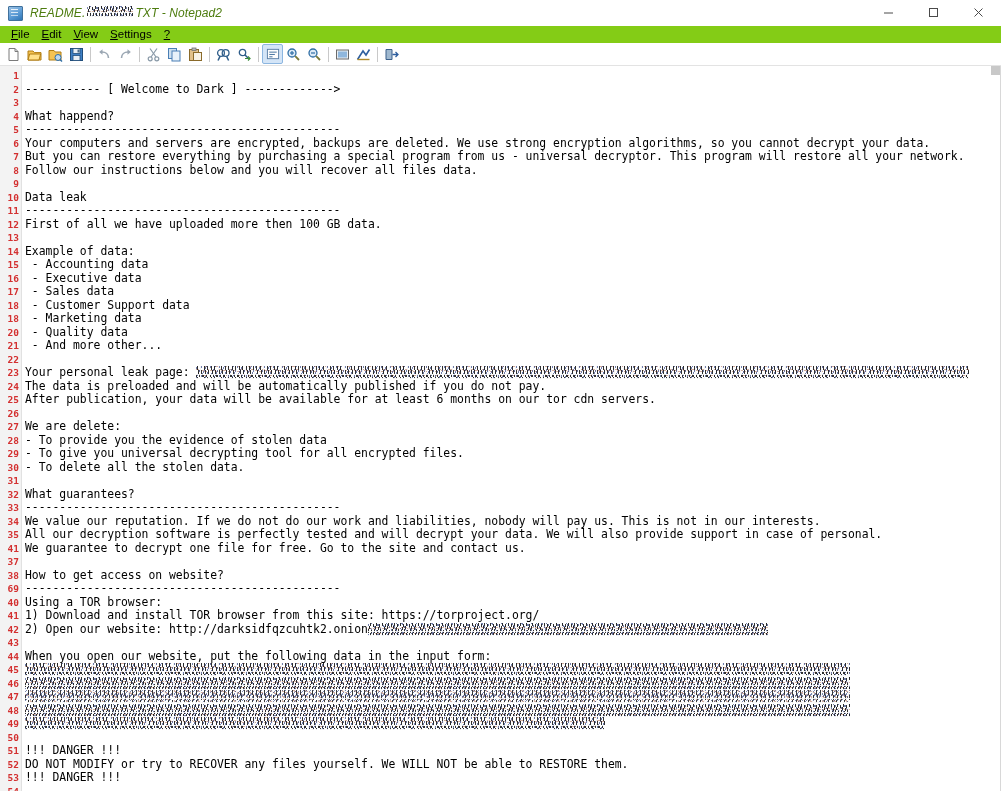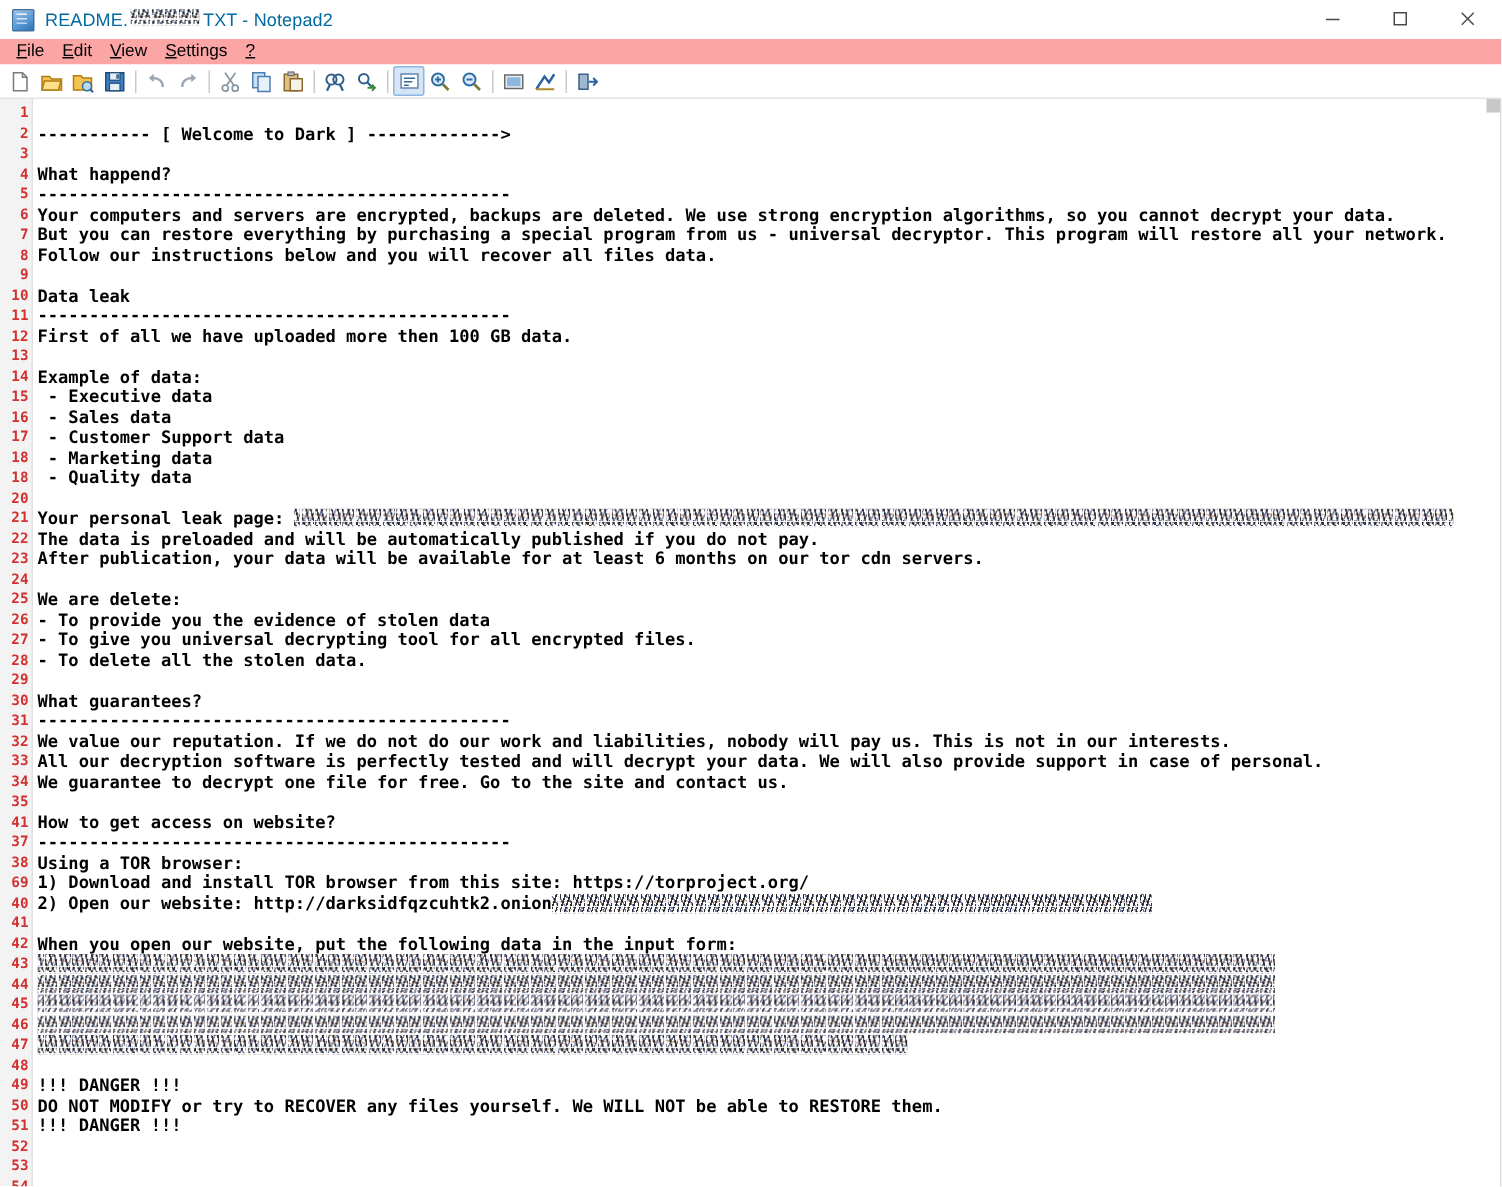--- a/index.html
+++ b/index.html
@@ -53,25 +53,26 @@
   .doc-glyph::after {
     content: "";
     position: absolute;
     left: 2px; top: 2px;
     width: 7px; height: 1px;
     background: rgba(255,255,255,.85);
     box-shadow: 0 3px 0 rgba(255,255,255,.75), 0 6px 0 rgba(255,255,255,.6);
   }
   .title-text {
     font-size: 12px;
-    color: #0369a1;
+    color: #4d7c0f;
     letter-spacing: 0.1px;
     white-space: nowrap;
     display: flex;
     align-items: baseline;
+    font-style: italic;
   }
   .title-scramble {
     display: inline-block;
     width: 46px;
     height: 11px;
     margin: 0 2px;
     position: relative;
     overflow: hidden;
     vertical-align: middle;
   }
@@ -88,21 +89,21 @@
     align-items: center;
     justify-content: center;
     color: #4a4a4a;
   }
   .win-btn svg { display: block; }
 
   
   .menubar {
     height: 17px;
     min-height: 17px;
-    background: #fca5a5;
+    background: #84cc16;
     display: flex;
     align-items: center;
     padding-left: 5px;
     font-size: 11.5px;
     color: #000000;
   }
   .menu-item {
     padding: 0 6px;
     height: 17px;
     line-height: 17px;
@@ -182,21 +183,20 @@
   }
   .code .cl {
     height: 13.5px;
     line-height: 13.5px;
     font-family: "DejaVu Sans Mono", monospace;
     font-size: 11.4px;
     color: #000000;
     white-space: pre;
     box-sizing: border-box;
     position: relative;
-    font-weight: bold;
   }
   .cl .scr {
     display: inline-block;
     vertical-align: top;
     height: 13px;
     position: relative;
     overflow: hidden;
   }
 
   
@@ -476,25 +476,27 @@
         <div class="cl"><span>----------------------------------------------</span></div>
         <div class="cl"><span>Your computers and servers are encrypted, backups are deleted. We use strong encryption algorithms, so you cannot decrypt your data.</span></div>
         <div class="cl"><span>But you can restore everything by purchasing a special program from us - universal decryptor. This program will restore all your network.</span></div>
         <div class="cl"><span>Follow our instructions below and you will recover all files data.</span></div>
         <div class="cl"></div>
         <div class="cl"><span>Data leak</span></div>
         <div class="cl"><span>----------------------------------------------</span></div>
         <div class="cl"><span>First of all we have uploaded more then 100 GB data.</span></div>
         <div class="cl"></div>
         <div class="cl"><span>Example of data:</span></div>
+        <div class="cl"><span> - Accounting data</span></div>
         <div class="cl"><span> - Executive data</span></div>
         <div class="cl"><span> - Sales data</span></div>
         <div class="cl"><span> - Customer Support data</span></div>
         <div class="cl"><span> - Marketing data</span></div>
         <div class="cl"><span> - Quality data</span></div>
+        <div class="cl"><span> - And more other...</span></div>
         <div class="cl"></div>
         <div class="cl"><span>Your personal leak page: </span><span class="scr" style="width: 773px;"><span class="noise n1"></span><span class="noise-mask"></span></span></div>
         <div class="cl"><span>The data is preloaded and will be automatically published if you do not pay.</span></div>
         <div class="cl"><span>After publication, your data will be available for at least 6 months on our tor cdn servers.</span></div>
         <div class="cl"></div>
         <div class="cl"><span>We are delete:</span></div>
         <div class="cl"><span>- To provide you the evidence of stolen data</span></div>
         <div class="cl"><span>- To give you universal decrypting tool for all encrypted files.</span></div>
         <div class="cl"><span>- To delete all the stolen data.</span></div>
         <div class="cl"></div>

